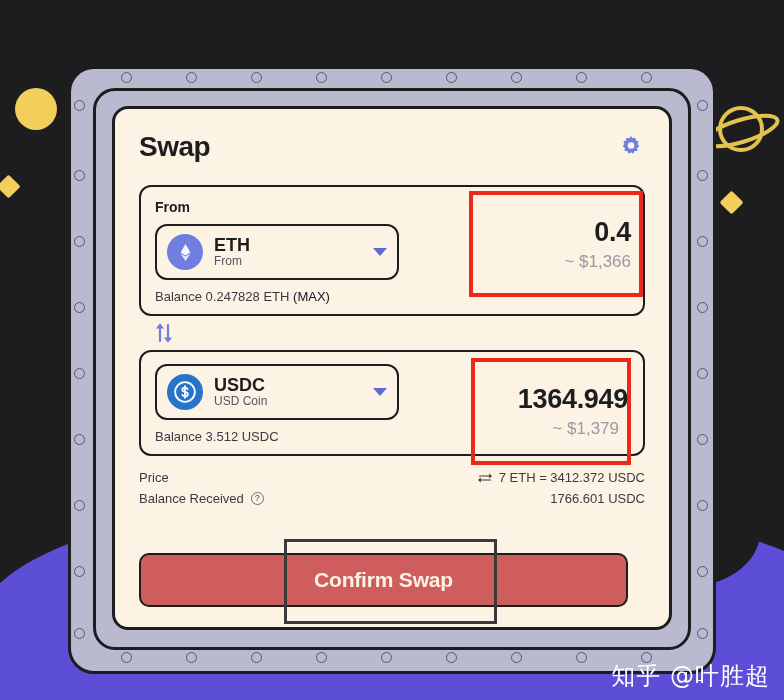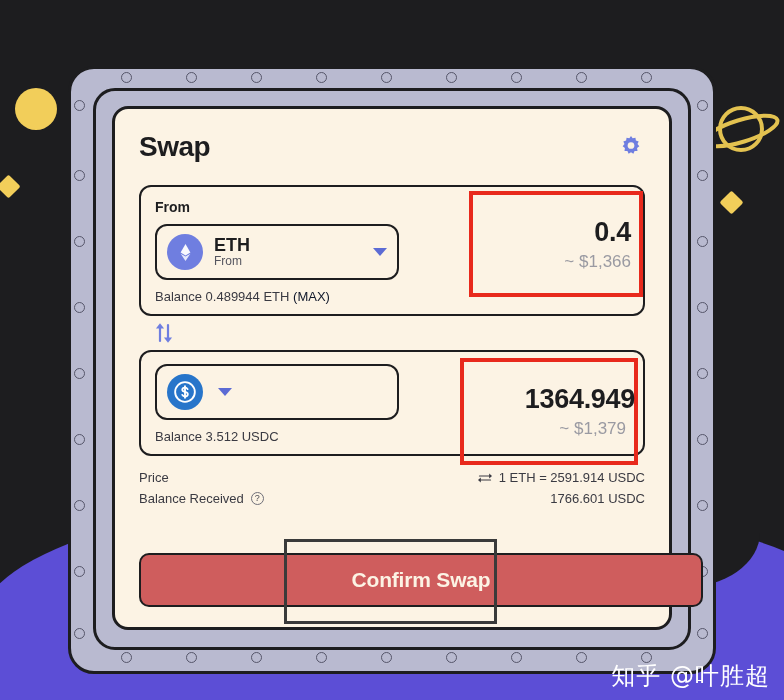--- a/index.html
+++ b/index.html
@@ -207,21 +207,21 @@
     position: absolute;
     border: 4px solid #e8291c;
     background: transparent;
     display: flex;
     flex-direction: column;
     align-items: flex-end;
     justify-content: center;
     padding: 0 8px;
   }
   .amount-box.from { right: 0px;  top: 4px;  width: 174px; height: 106px; }
-  .amount-box.to   { right: 5px;  top: 6px;  width: 178px; height: 107px; }
+  .amount-box.to   { right: 12px;  top: 6px;  width: 160px; height: 107px; }
 
   .amount-value {
     font-size: 27px;
     font-weight: bold;
     color: #1d1d1f;
     white-space: nowrap;
     letter-spacing: -0.3px;
   }
   .amount-box.to .amount-value {
     margin-right: -9px;
@@ -263,21 +263,21 @@
     font-size: 9px;
     color: #4a4a52;
     line-height: 1;
   }
 
   
   .confirm-btn {
     position: absolute;
     left: 24px;
     bottom: 20px;
-    width: 564px;
+    width: 489px;
     height: 54px;
     background: #cf5d5d;
     border: 2px solid #1d1d1f;
     border-radius: 10px;
     display: flex;
     align-items: center;
     justify-content: center;
     font-size: 21px;
     font-weight: bold;
     color: #fcf3e4;
@@ -391,21 +391,21 @@
           </svg>
         </div>
         <div class="token-texts">
           <div class="token-symbol">ETH</div>
           <div class="token-name">From</div>
         </div>
         <div class="caret"></div>
       </div>
 
       <div class="balance-line">
-        <span>Balance 0.489944 ETH</span>
+        <span>Balance 0.247828 ETH</span>
         <span class="max-link">(MAX)</span>
       </div>
 
       <div class="amount-box from">
         <div class="amount-value">0.4</div>
         <div class="amount-usd">~ $1,366</div>
       </div>
     </div>
 
     <div class="swap-arrows">
@@ -422,20 +422,24 @@
     <div class="panel">
 
       <div class="token-select">
         <div class="token-icon usdc">
           <svg width="26" height="26" viewBox="0 0 24 24">
             <circle cx="12" cy="12" r="9.1" fill="none" stroke="#ffffff" stroke-width="1.7"></circle>
             <path d="M12 6.6v10.8" stroke="#ffffff" stroke-width="1.7" stroke-linecap="round"></path>
             <path d="M14.4 9.3c-.5-.9-1.4-1.3-2.4-1.3-1.4 0-2.5.8-2.5 1.9 0 1.2 1 1.7 2.5 2 1.6.3 2.6.8 2.6 2.1 0 1.2-1.1 2-2.6 2-1.1 0-2-.4-2.5-1.3" fill="none" stroke="#ffffff" stroke-width="1.7" stroke-linecap="round"></path>
           </svg>
         </div>
+        <div class="token-texts">
+          <div class="token-symbol">USDC</div>
+          <div class="token-name">USD Coin</div>
+        </div>
         <div class="caret"></div>
       </div>
 
       <div class="balance-line">
         <span>Balance 3.512 USDC</span>
       </div>
 
       <div class="amount-box to">
         <div class="amount-value">1364.949</div>
         <div class="amount-usd">~ $1,379</div>
@@ -449,21 +453,21 @@
         </div>
         <div class="info-right">
           <svg width="14" height="12" viewBox="0 0 14 12">
             <g stroke="#3a3a42" stroke-width="1.2" fill="none" stroke-linecap="round">
               <path d="M1.5 4h11"></path>
                 <path d="M12.5 8h-11"></path>
             </g>
             <path fill="#3a3a42" d="M11.2 1.6 14 4l-2.8 2.4z"></path>
             <path fill="#3a3a42" d="M2.8 5.6 0 8l2.8 2.4z"></path>
           </svg>
-          <span>1 ETH = 2591.914 USDC</span>
+          <span>7 ETH = 3412.372 USDC</span>
         </div>
       </div>
 
       <div class="info-row">
         <div class="info-left">
           <span>Balance Received</span>
           <span class="qmark">?</span>
         </div>
         <div class="info-right">
           <span>1766.601 USDC</span>

